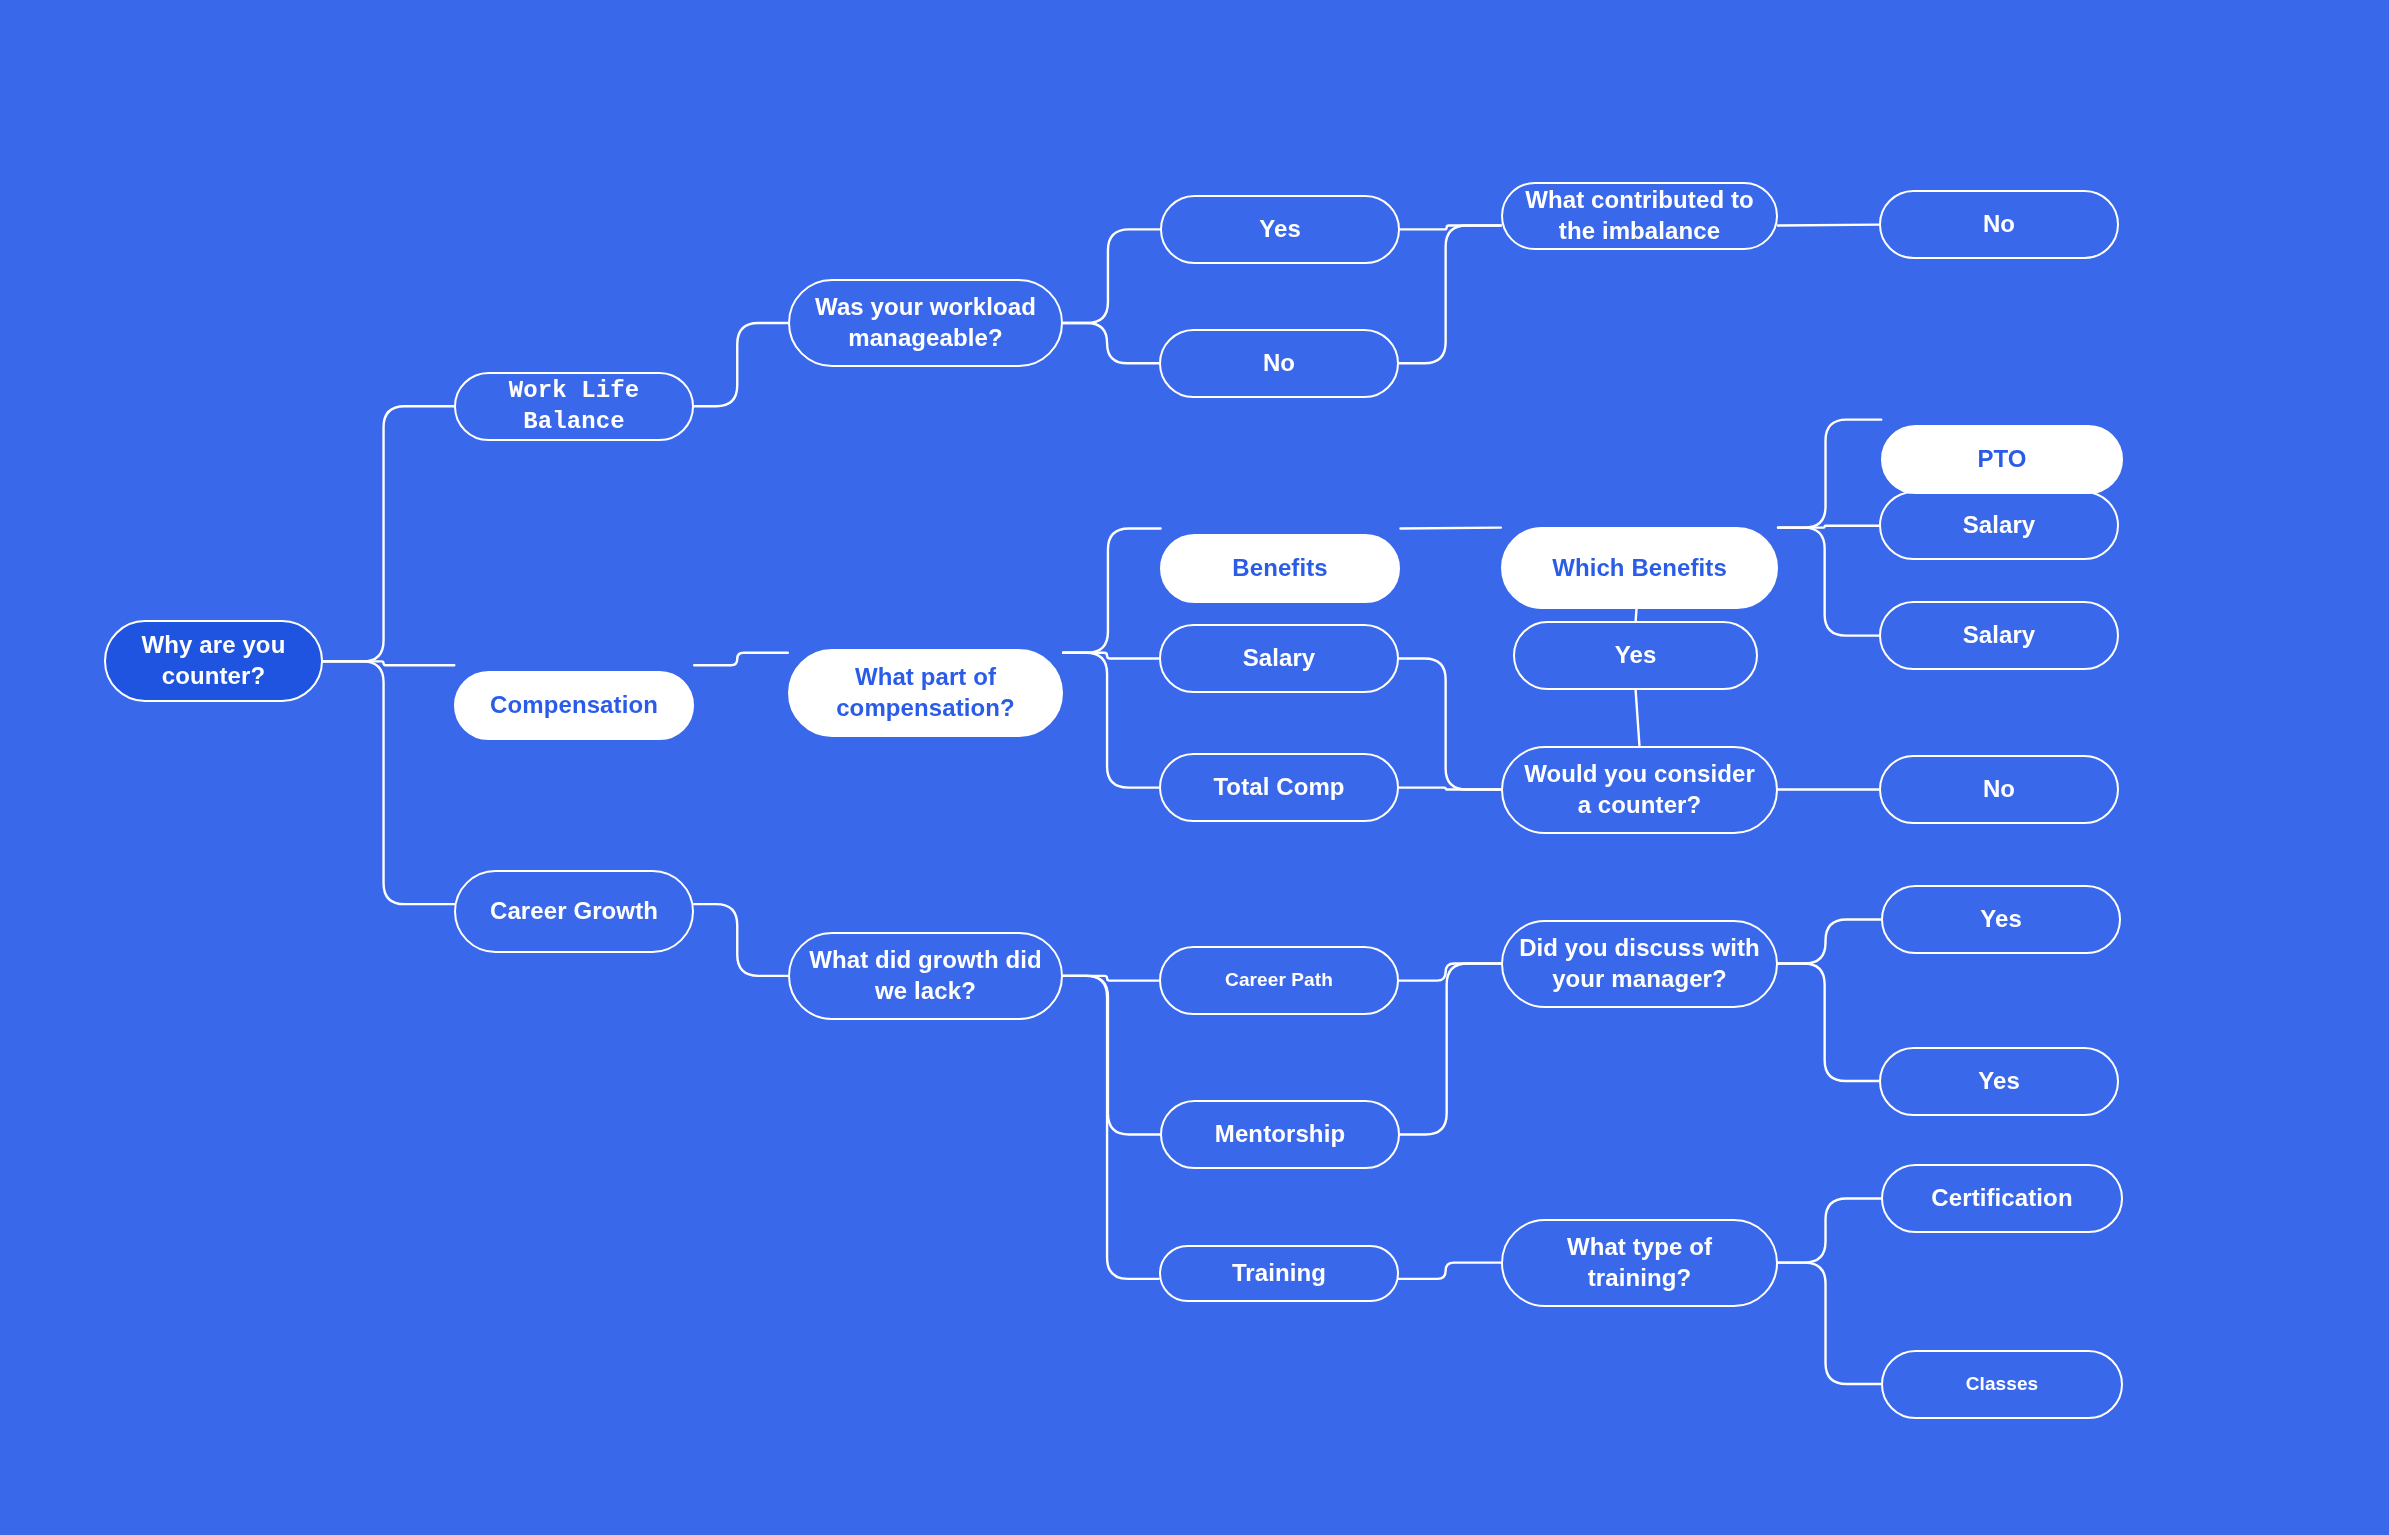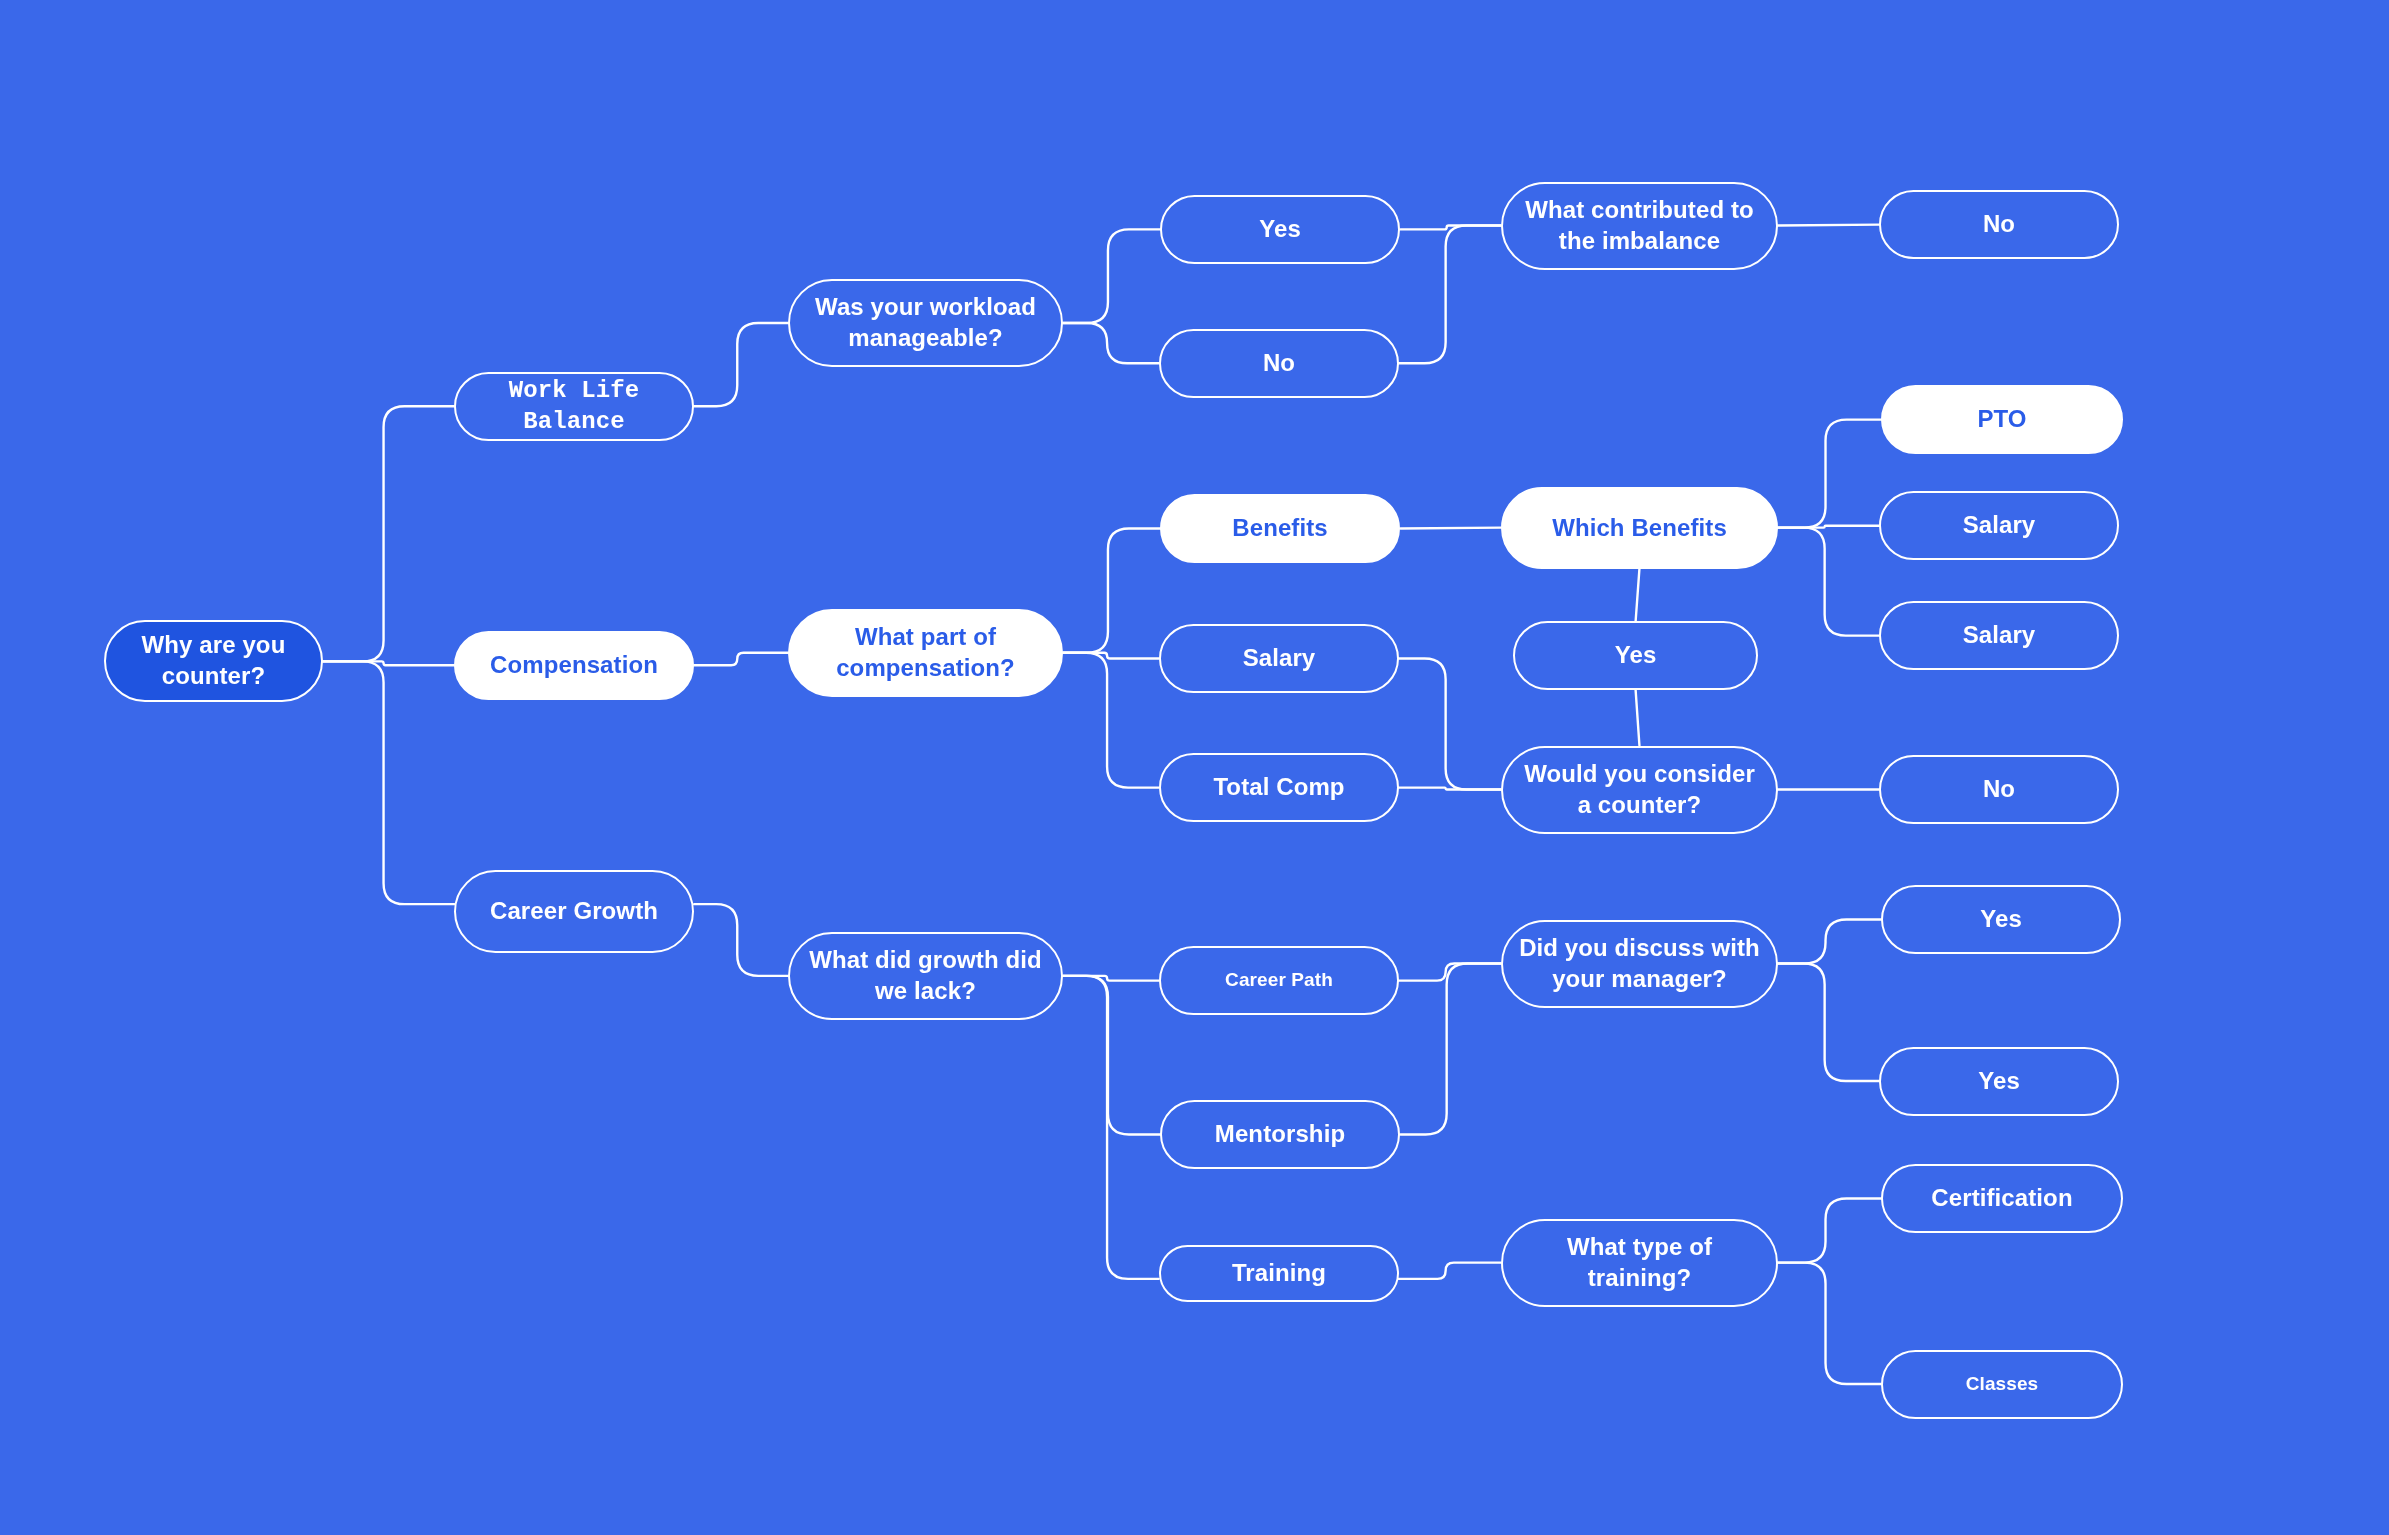--- a/index.html
+++ b/index.html
@@ -52,20 +52,21 @@
 
   .node.style-outline {
     background: transparent;
     color: #ffffff;
   }
 
   .node.style-filled-white {
     background: #ffffff;
     color: #2a5ce8;
     border-color: #ffffff;
+    margin-top: 40px;
   }
 
   .node.style-filled-dark {
     background: #1f54e0;
     color: #ffffff;
     border-color: #ffffff;
   }
 </style>
 </head>
 <body>
@@ -119,21 +120,21 @@
       <div class="node style-outline" style="left: 788px; top: 932px; width: 275px; height: 88px; font-size: 24px;">What did growth did
 we lack?</div>
       <div class="node style-outline" style="left: 1160px; top: 195px; width: 240px; height: 69px; font-size: 24px;">Yes</div>
       <div class="node style-outline" style="left: 1159px; top: 329px; width: 240px; height: 69px; font-size: 24px;">No</div>
       <div class="node style-filled-white" style="left: 1160px; top: 494px; width: 240px; height: 69px; font-size: 24px;">Benefits</div>
       <div class="node style-outline" style="left: 1159px; top: 624px; width: 240px; height: 69px; font-size: 24px;">Salary</div>
       <div class="node style-outline" style="left: 1159px; top: 753px; width: 240px; height: 69px; font-size: 24px;">Total Comp</div>
       <div class="node style-outline" style="left: 1159px; top: 946px; width: 240px; height: 69px; font-size: 19px;">Career Path</div>
       <div class="node style-outline" style="left: 1160px; top: 1100px; width: 240px; height: 69px; font-size: 24px;">Mentorship</div>
       <div class="node style-outline" style="left: 1159px; top: 1245px; width: 240px; height: 57px; font-size: 24px; text-align: center;">Training</div>
-      <div class="node style-outline" style="left: 1501px; top: 182px; width: 277px; height: 88px; font-size: 24px;">What contributed to
+      <div class="node style-outline" style="left: 1501px; top: 182px; width: 277px; height: 68px; font-size: 24px;">What contributed to
 the  imbalance</div>
       <div class="node style-filled-white" style="left: 1501px; top: 487px; width: 277px; height: 82px; font-size: 24px;">Which Benefits</div>
       <div class="node style-outline" style="left: 1513px; top: 621px; width: 245px; height: 69px; font-size: 24px;">Yes</div>
       <div class="node style-outline" style="left: 1501px; top: 746px; width: 277px; height: 88px; font-size: 24px;">Would you consider
 a counter?</div>
       <div class="node style-outline" style="left: 1501px; top: 920px; width: 277px; height: 88px; font-size: 24px;">Did you discuss with
 your manager?</div>
       <div class="node style-outline" style="left: 1501px; top: 1219px; width: 277px; height: 88px; font-size: 24px;">What type of
 training?</div>
       <div class="node style-outline" style="left: 1879px; top: 190px; width: 240px; height: 69px; font-size: 24px;">No</div>

